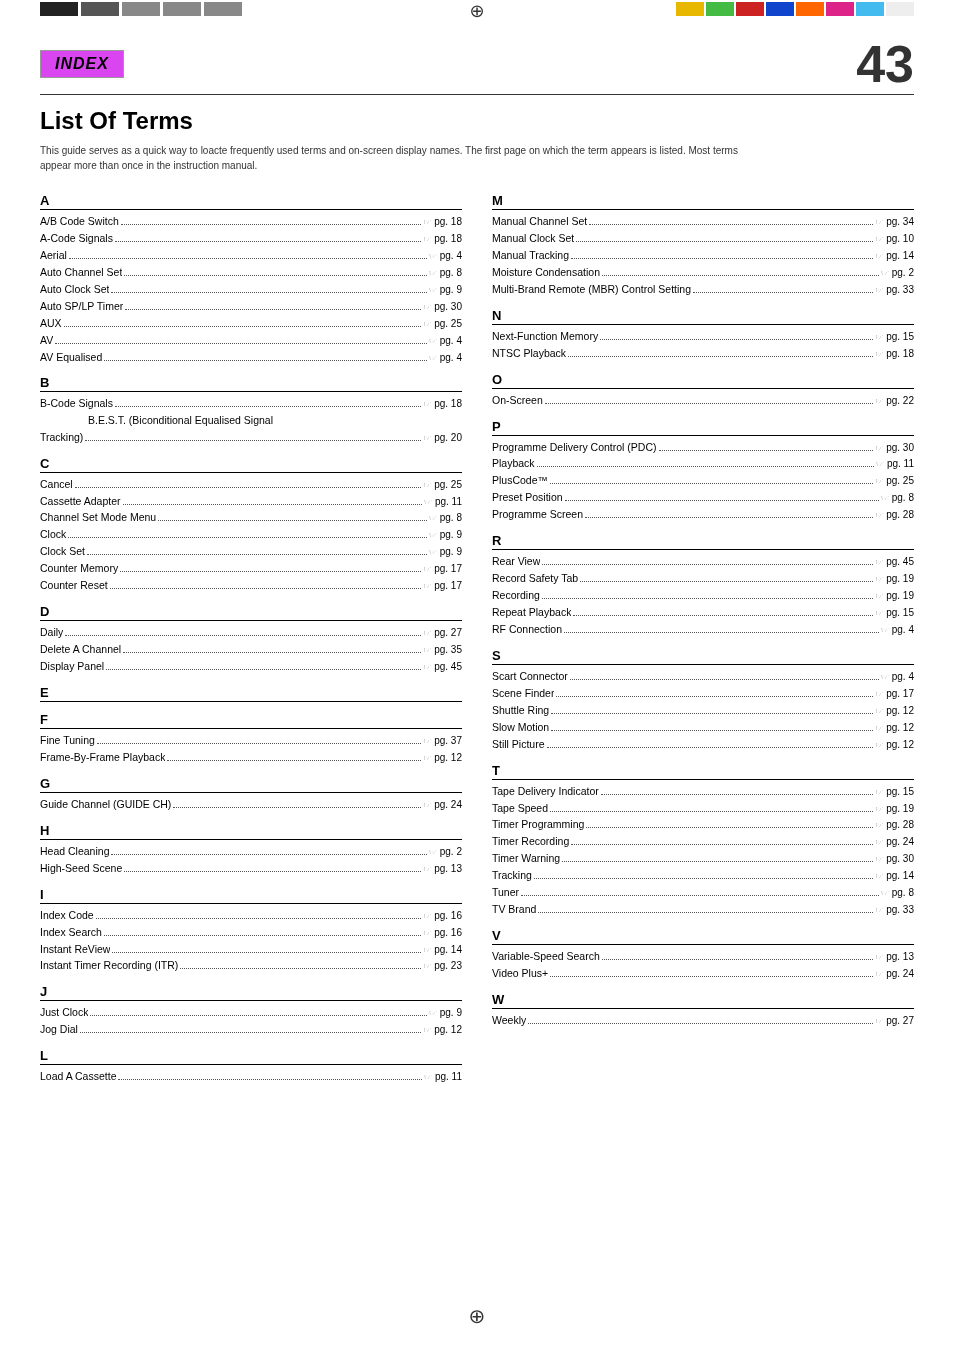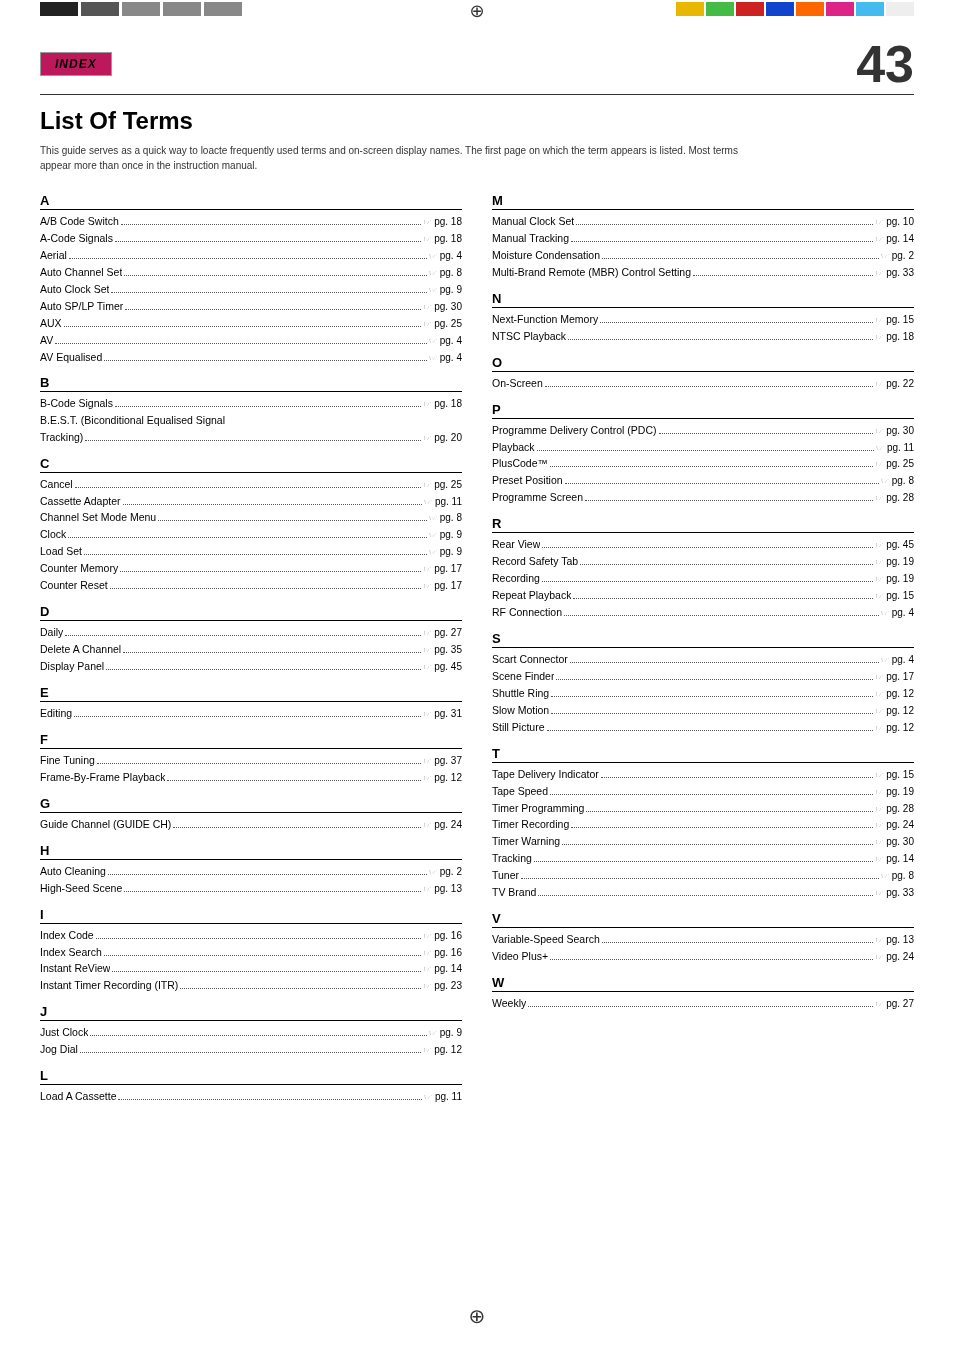--- a/index.html
+++ b/index.html
@@ -61,25 +61,25 @@
     .page-header {
       display: flex;
       align-items: center;
       justify-content: space-between;
       margin-top: 20px;
       border-bottom: 1px solid #333;
       padding-bottom: 4px;
       margin-bottom: 12px;
     }
     .index-label {
-      background: #be185d;
+      background: #d946ef;
       padding: 4px 14px;
       font-style: italic;
       font-weight: bold;
-      font-size: 12px;
+      font-size: 16px;
       letter-spacing: 1px;
       border: 1px solid #999;
     }
     .page-number {
       font-size: 52px;
       font-weight: bold;
       color: #333;
       line-height: 1;
     }
 
@@ -241,21 +241,21 @@
           <span class="entry-dots"></span>
           <span class="entry-page"><span style="font-size:9px;">☞</span> pg. 4</span>
         </div>
         <div class="section-letter">B</div>
         <div class="index-entry">
           <span class="entry-name">B-Code Signals</span>
           <span class="entry-dots"></span>
           <span class="entry-page"><span style="font-size:9px;">☞</span> pg. 18</span>
         </div>
         <div class="index-entry" style="justify-content: flex-start;">
-          <span class="entry-name" style="max-width: 100%;">B.E.S.T. (Biconditional Equalised Signal</span>
+          <span class="entry-name" style="max-width: 100%; margin-left: 48px;">B.E.S.T. (Biconditional Equalised Signal</span>
         </div>
         <div class="index-entry">
           <span class="entry-name">Tracking)</span>
           <span class="entry-dots"></span>
           <span class="entry-page"><span style="font-size:9px;">☞</span> pg. 20</span>
         </div>
         <div class="section-letter">C</div>
         <div class="index-entry">
           <span class="entry-name">Cancel</span>
           <span class="entry-dots"></span>
@@ -270,21 +270,21 @@
           <span class="entry-name">Channel Set Mode Menu</span>
           <span class="entry-dots"></span>
           <span class="entry-page"><span style="font-size:9px;">☞</span> pg. 8</span>
         </div>
         <div class="index-entry">
           <span class="entry-name">Clock</span>
           <span class="entry-dots"></span>
           <span class="entry-page"><span style="font-size:9px;">☞</span> pg. 9</span>
         </div>
         <div class="index-entry">
-          <span class="entry-name">Load Set</span>
+          <span class="entry-name">Clock Set</span>
           <span class="entry-dots"></span>
           <span class="entry-page"><span style="font-size:9px;">☞</span> pg. 9</span>
         </div>
         <div class="index-entry">
           <span class="entry-name">Counter Memory</span>
           <span class="entry-dots"></span>
           <span class="entry-page"><span style="font-size:9px;">☞</span> pg. 17</span>
         </div>
         <div class="index-entry">
           <span class="entry-name">Counter Reset</span>
@@ -301,45 +301,40 @@
           <span class="entry-name">Delete A Channel</span>
           <span class="entry-dots"></span>
           <span class="entry-page"><span style="font-size:9px;">☞</span> pg. 35</span>
         </div>
         <div class="index-entry">
           <span class="entry-name">Display Panel</span>
           <span class="entry-dots"></span>
           <span class="entry-page"><span style="font-size:9px;">☞</span> pg. 45</span>
         </div>
         <div class="section-letter">E</div>
-        <div class="index-entry">
-          <span class="entry-name">Editing</span>
-          <span class="entry-dots"></span>
-          <span class="entry-page"><span style="font-size:9px;">☞</span> pg. 31</span>
-        </div>
         <div class="section-letter">F</div>
         <div class="index-entry">
           <span class="entry-name">Fine Tuning</span>
           <span class="entry-dots"></span>
           <span class="entry-page"><span style="font-size:9px;">☞</span> pg. 37</span>
         </div>
         <div class="index-entry">
           <span class="entry-name">Frame-By-Frame Playback</span>
           <span class="entry-dots"></span>
           <span class="entry-page"><span style="font-size:9px;">☞</span> pg. 12</span>
         </div>
         <div class="section-letter">G</div>
         <div class="index-entry">
           <span class="entry-name">Guide Channel (GUIDE CH)</span>
           <span class="entry-dots"></span>
           <span class="entry-page"><span style="font-size:9px;">☞</span> pg. 24</span>
         </div>
         <div class="section-letter">H</div>
         <div class="index-entry">
-          <span class="entry-name">Auto Cleaning</span>
+          <span class="entry-name">Head Cleaning</span>
           <span class="entry-dots"></span>
           <span class="entry-page"><span style="font-size:9px;">☞</span> pg. 2</span>
         </div>
         <div class="index-entry">
           <span class="entry-name">High-Seed Scene</span>
           <span class="entry-dots"></span>
           <span class="entry-page"><span style="font-size:9px;">☞</span> pg. 13</span>
         </div>
         <div class="section-letter">I</div>
         <div class="index-entry">
@@ -376,20 +371,25 @@
         <div class="section-letter">L</div>
         <div class="index-entry">
           <span class="entry-name">Load A Cassette</span>
           <span class="entry-dots"></span>
           <span class="entry-page"><span style="font-size:9px;">☞</span> pg. 11</span>
         </div>
       </div>
 
     <div class="index-col" id="right-col">
         <div class="section-letter">M</div>
+        <div class="index-entry">
+          <span class="entry-name">Manual Channel Set</span>
+          <span class="entry-dots"></span>
+          <span class="entry-page"><span style="font-size:9px;">☞</span> pg. 34</span>
+        </div>
         <div class="index-entry">
           <span class="entry-name">Manual Clock Set</span>
           <span class="entry-dots"></span>
           <span class="entry-page"><span style="font-size:9px;">☞</span> pg. 10</span>
         </div>
         <div class="index-entry">
           <span class="entry-name">Manual Tracking</span>
           <span class="entry-dots"></span>
           <span class="entry-page"><span style="font-size:9px;">☞</span> pg. 14</span>
         </div>

